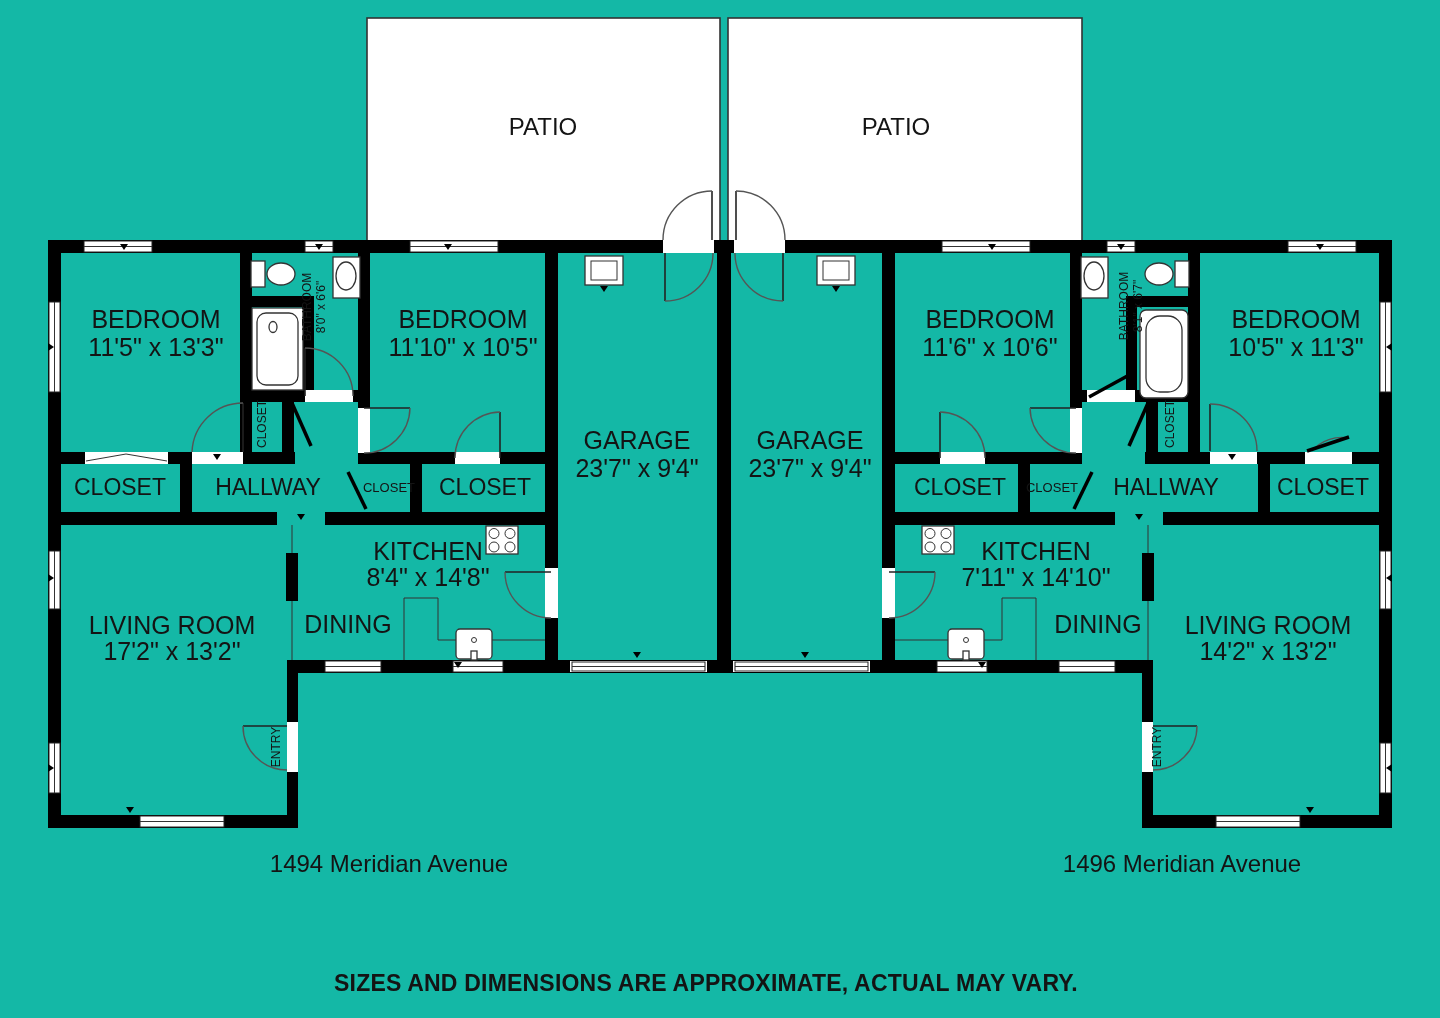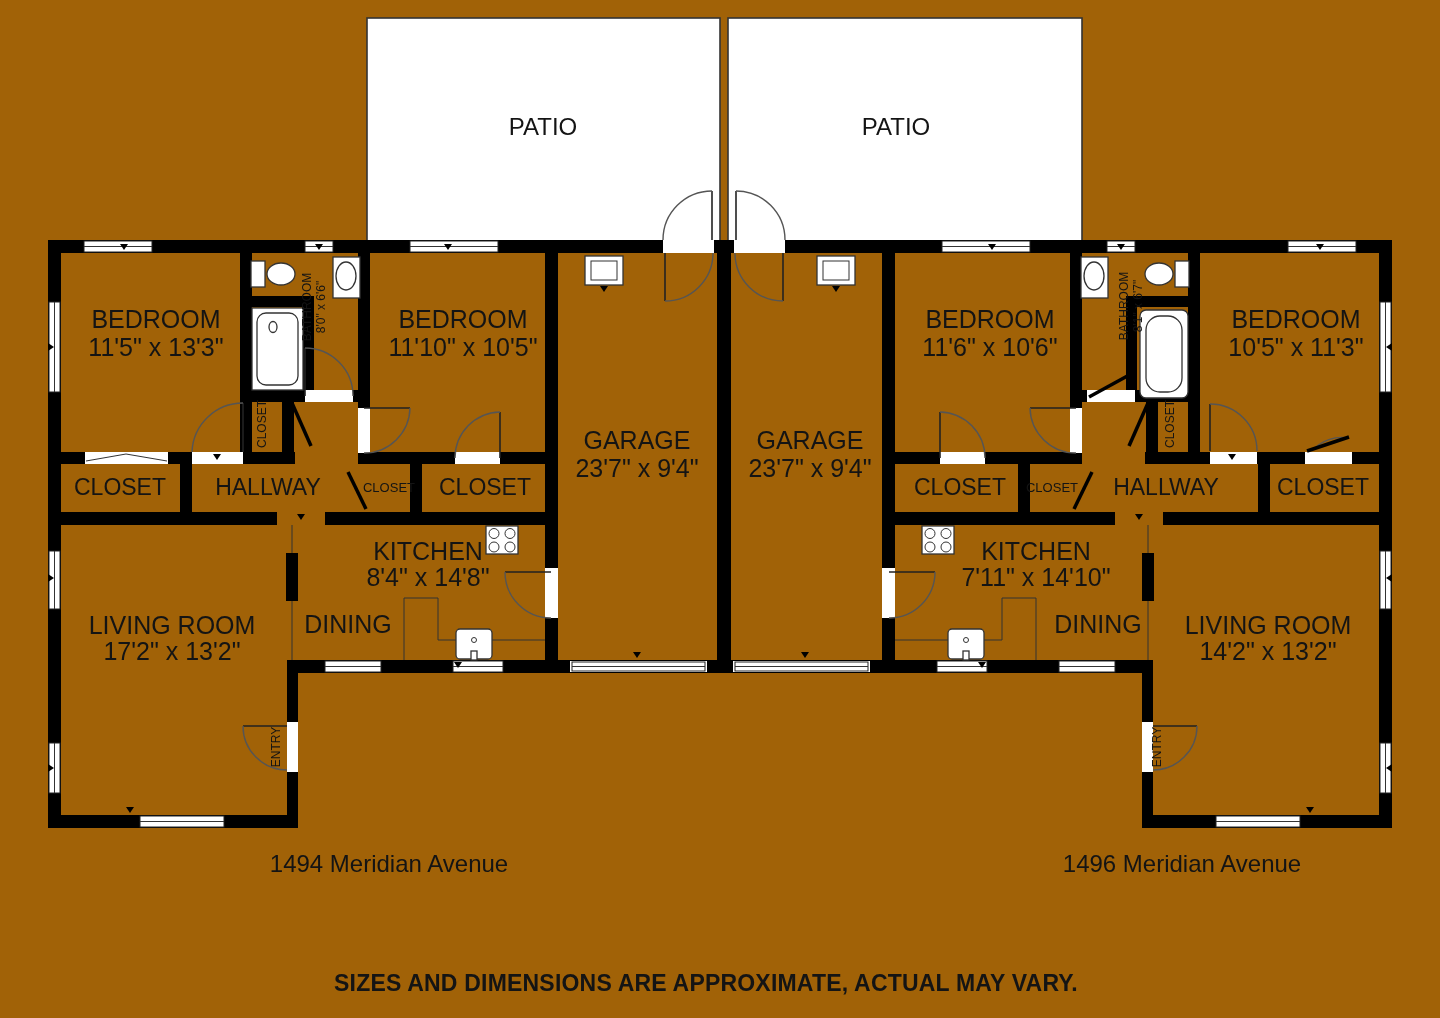--- a/index.html
+++ b/index.html
@@ -1,16 +1,16 @@
 <!DOCTYPE html>
 <html><head>
 <meta charset="utf-8">
 <style>
   html,body{margin:0;padding:0;background:#fff;}
-  #stage{position:relative;width:1440px;height:1018px;background:#a16207;overflow:hidden;}
+  #stage{position:relative;width:1440px;height:1018px;background:#14b8a6;overflow:hidden;}
   svg{position:absolute;left:0;top:0;}
   .t{font-family:"Liberation Sans","DejaVu Sans",sans-serif;fill:#141414;}
   .t25{font-size:25px;}
   .t24{font-size:24px;}
   .t23{font-size:23px;}
   .t13{font-size:13px;}
   .t12{font-size:12px;}
   .addr{font-size:24px;}
   .disc{font-size:23px;font-weight:bold;letter-spacing:.2px;}
   .wall{fill:#000;}

